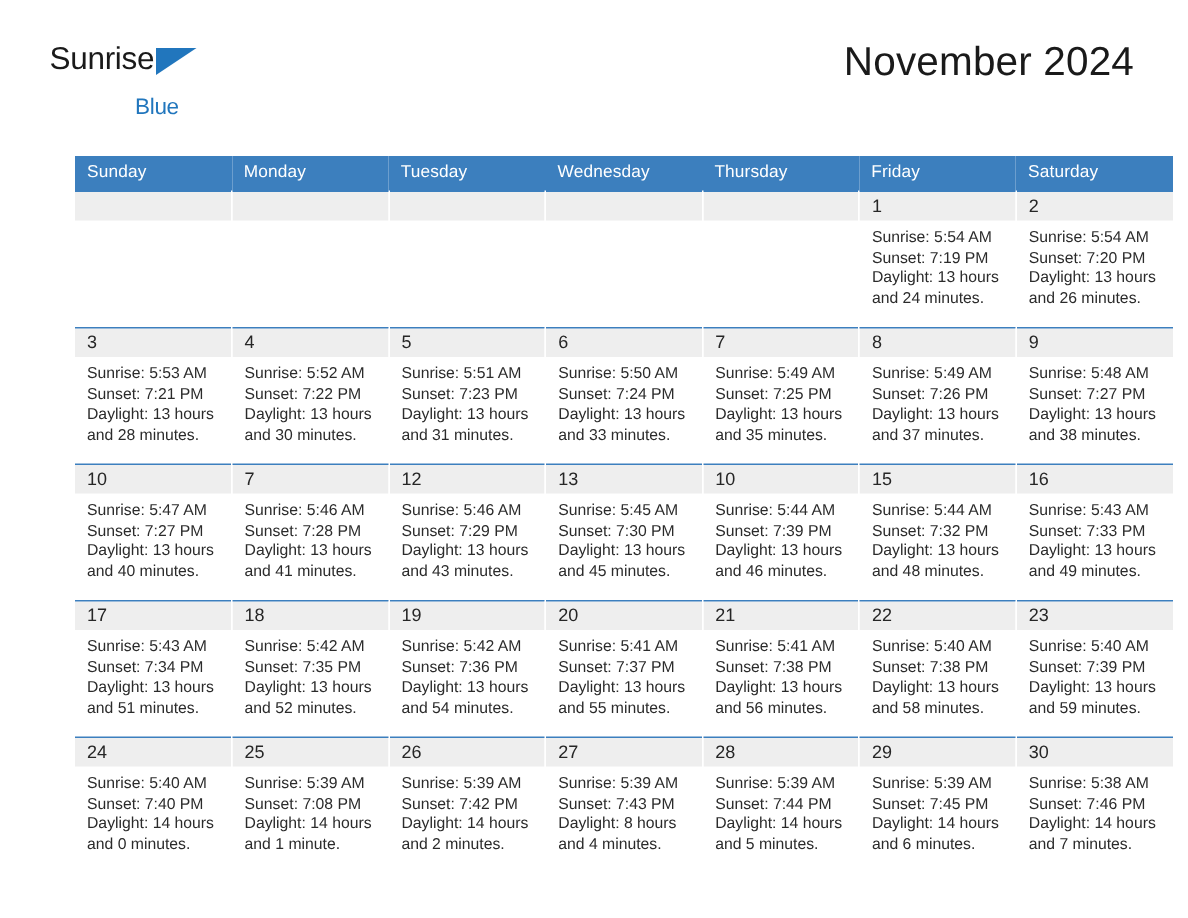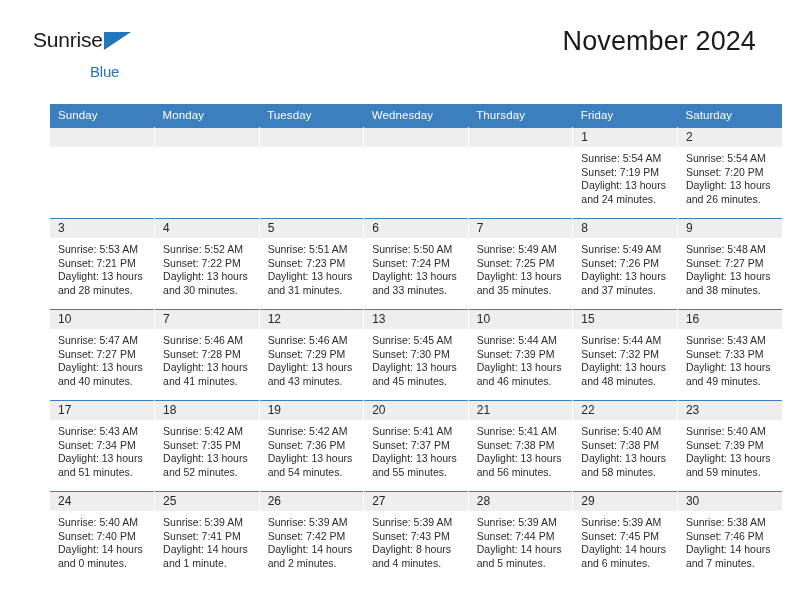--- a/index.html
+++ b/index.html
@@ -459,21 +459,21 @@
                   <div>Sunset: 7:40 PM</div>
                   <div class="daylight">Daylight: 14 hours and 0 minutes.</div>
                 </div>
               </div>
             </td>
             <td>
               <div class="daycell">
                 <div class="daynum">25</div>
                 <div class="dayinfo">
                   <div>Sunrise: 5:39 AM</div>
-                  <div>Sunset: 7:41 PM</div>
+                  <div>Sunset: 7:08 PM</div>
                   <div class="daylight">Daylight: 14 hours and 1 minute.</div>
                 </div>
               </div>
             </td>
             <td>
               <div class="daycell">
                 <div class="daynum">26</div>
                 <div class="dayinfo">
                   <div>Sunrise: 5:39 AM</div>
                   <div>Sunset: 7:42 PM</div>

